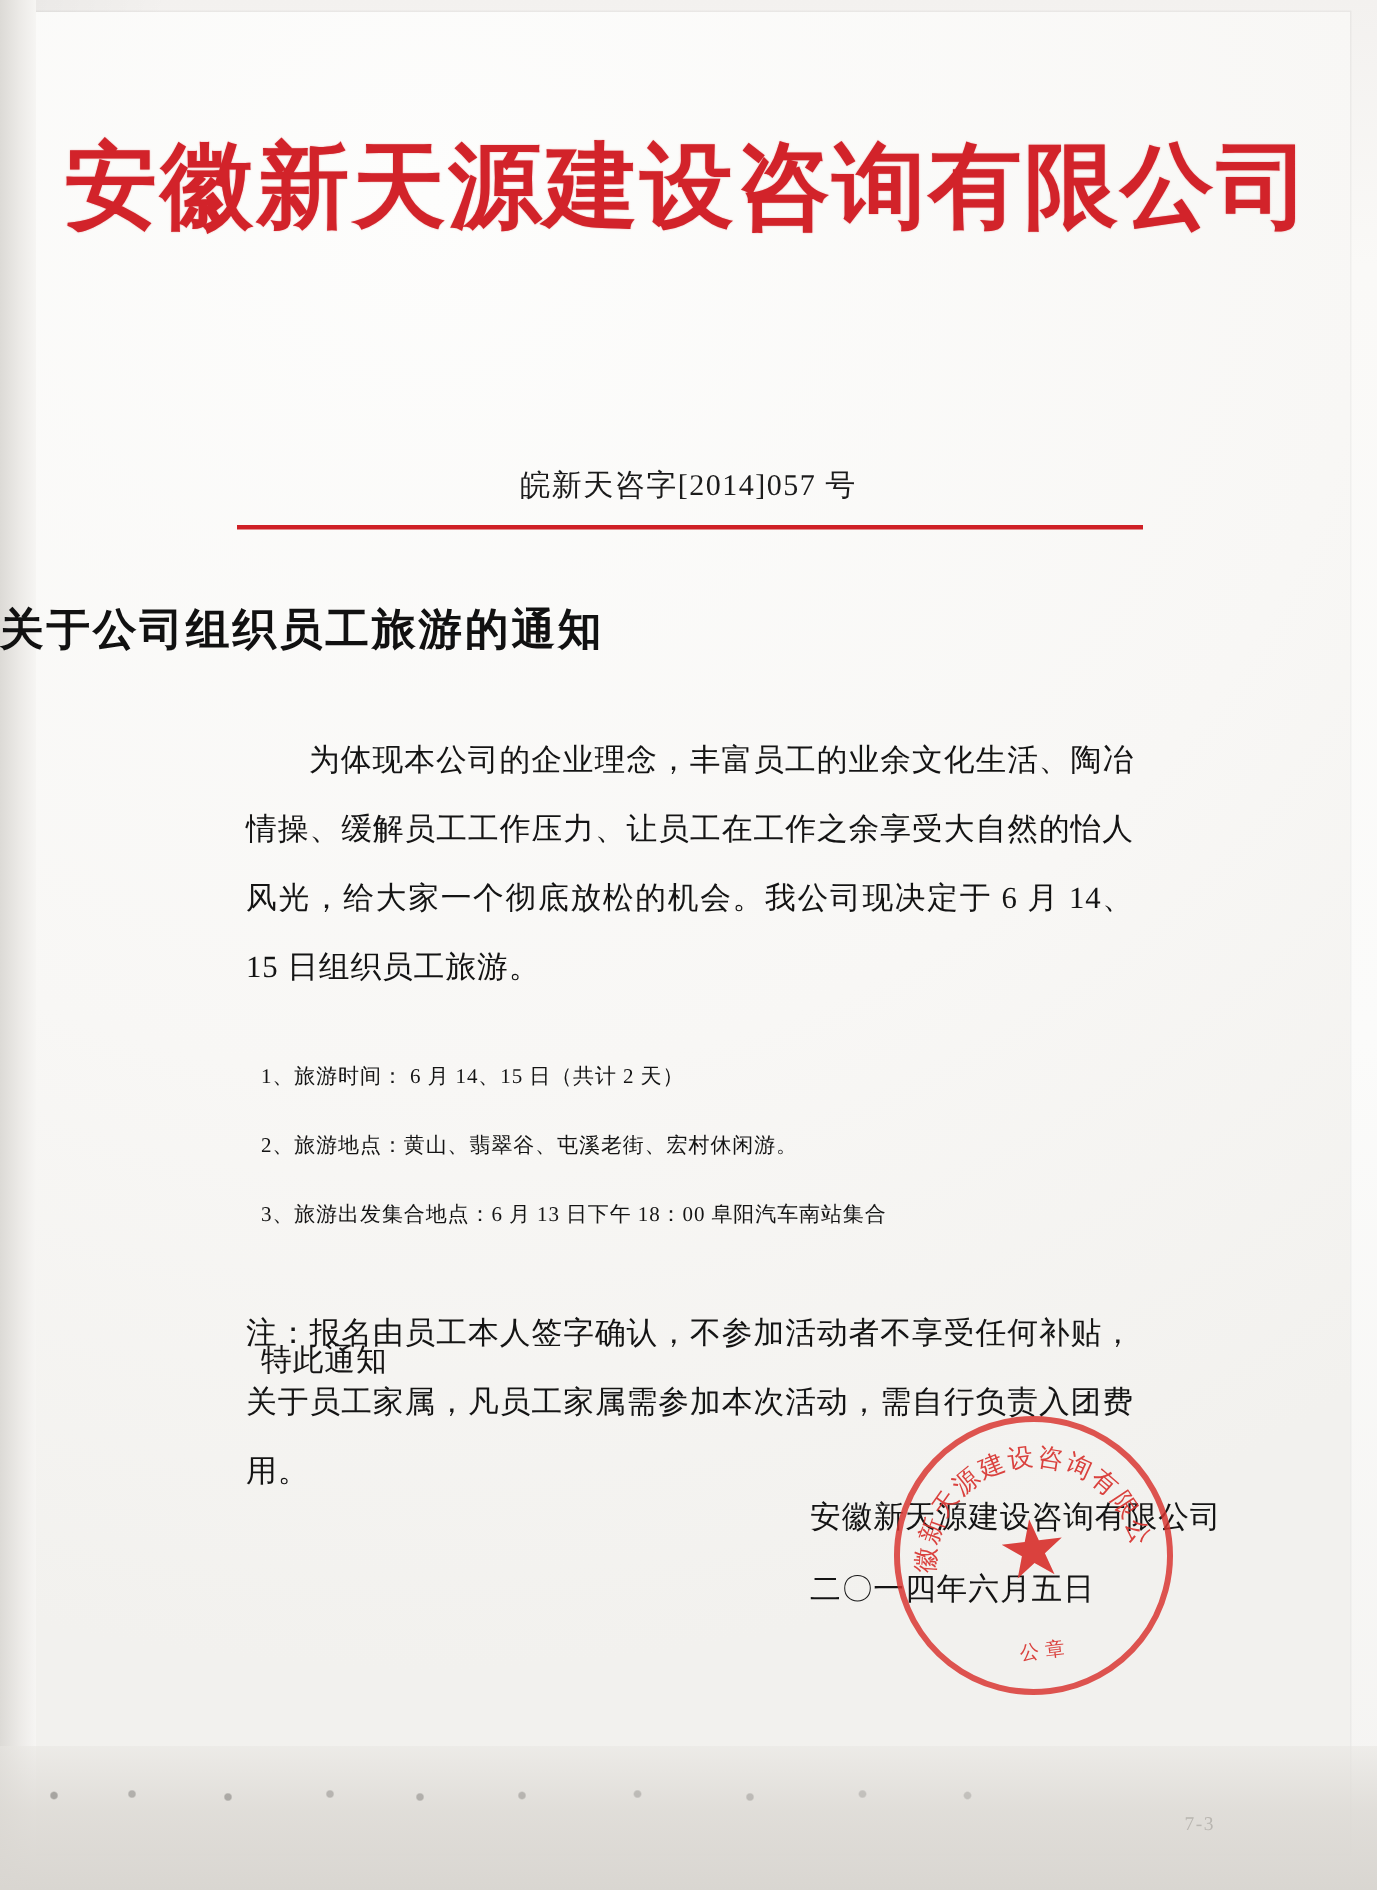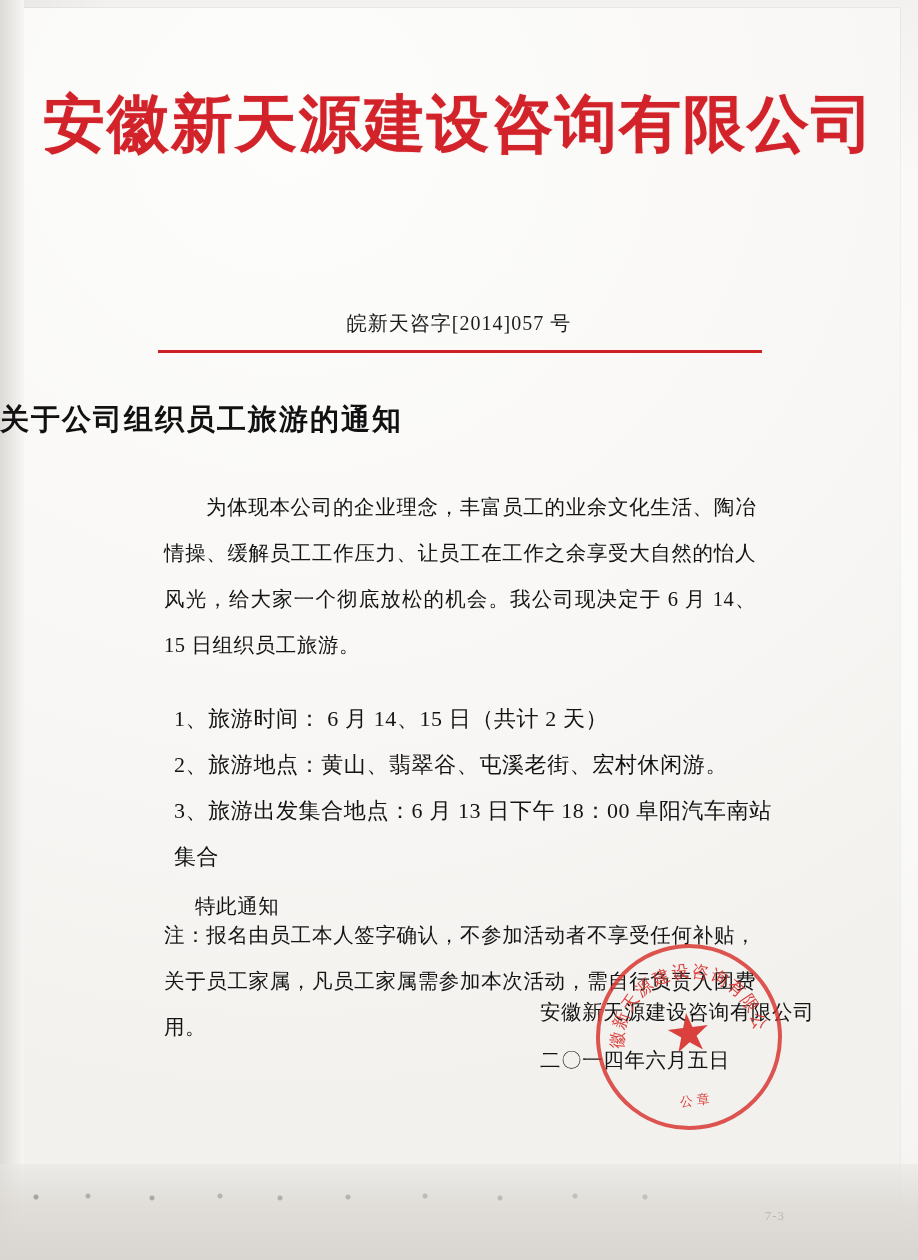--- a/index.html
+++ b/index.html
@@ -60,21 +60,21 @@
       radial-gradient(circle at 250px 8px, rgba(90,88,85,0.45) 0 2px, transparent 3px),
       radial-gradient(circle at 318px 7px, rgba(90,88,85,0.4) 0 2px, transparent 3px),
       radial-gradient(circle at 395px 6px, rgba(90,88,85,0.35) 0 2px, transparent 3px),
       radial-gradient(circle at 470px 8px, rgba(90,88,85,0.35) 0 2px, transparent 3px),
       radial-gradient(circle at 545px 6px, rgba(90,88,85,0.3) 0 2px, transparent 3px),
       radial-gradient(circle at 615px 7px, rgba(90,88,85,0.3) 0 2px, transparent 3px);
     opacity: .8;
   }
   #corner-mark {
     position: absolute;
-    right: 133px; bottom: 36px;
+    right: 108px; bottom: 36px;
     font-family: "Liberation Serif", serif;
     font-size: 13px;
     color: #b9b6b1;
     letter-spacing: 1px;
     text-align: center;
   }
 
   
   .content {
     position: absolute;
@@ -144,38 +144,37 @@
     line-height: 46px;
     color: #141414;
     text-align: justify;
     letter-spacing: 0.6px;
     margin: 18px;
   }
   .para.indent {
     text-indent: 42px;
   }
   .item {
-    font-size: 22px;
+    font-size: 14px;
     line-height: 46px;
     color: #141414;
     letter-spacing: 0.6px;
     margin: 0;
     padding-left: 28px;
   }
   .spacer-sm { height: 10px; }
   .spacer-md { height: 14px; }
 
   #closing {
     position: absolute;
     left: 174px;
     top: 892px;
     font-size: 20.5px;
     color: #141414;
     letter-spacing: 0.6px;
-    margin-left: 21px;
   }
 
   #signature {
     position: absolute;
     left: 540px;
     top: 988px;
     width: 300px;
     text-align: left;
   }
   #signature .line {

